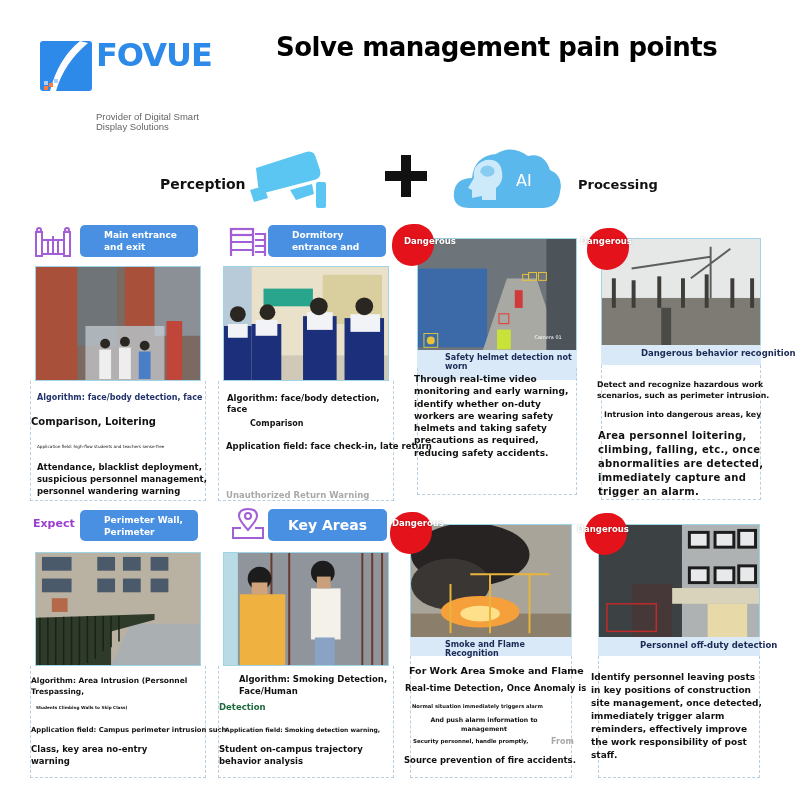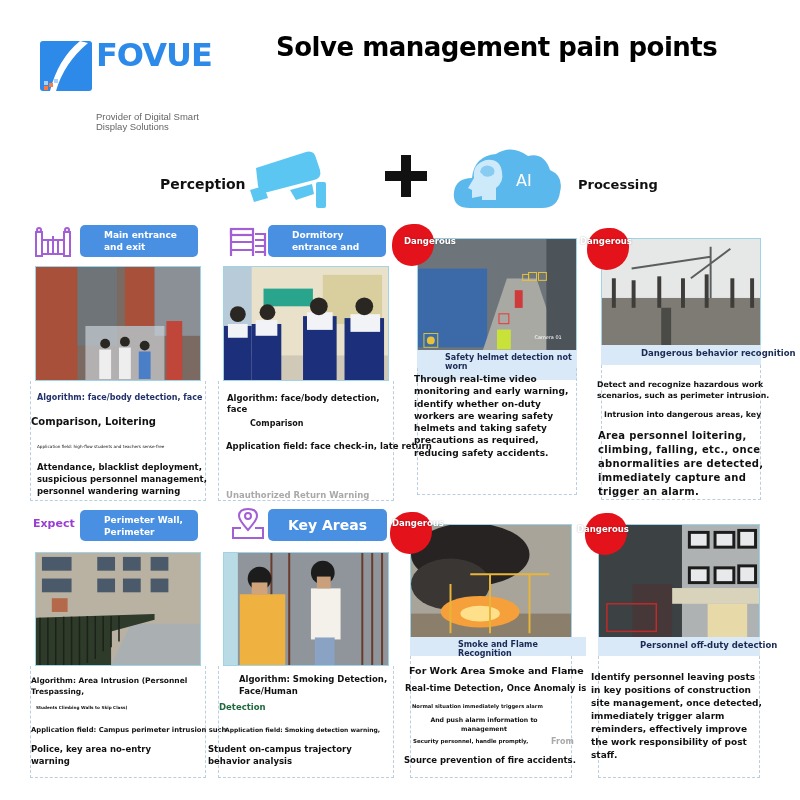--- a/index.html
+++ b/index.html
@@ -240,21 +240,21 @@
     <path d="M0 66 L120 62 L120 68 L76 80 L76 114 L0 114 Z" fill="#2e3a2a"></path>
     <g stroke="#1c2218" stroke-width="1.5">
         <path d="M4 66 L4 114 M12 66 L12 114 M20 66 L20 114 M28 65 L28 114 M36 65 L36 114 M44 65 L44 114 M52 64 L52 112 M60 64 L60 108 M68 64 L68 100 M76 64 L76 96 M84 64 L84 90"></path>
       </g>
   </svg>
 </div>
 <div class="abs card" style="left:30px;top:666px;width:176px;height:112px;"></div>
 <div class="abs txt" style="left:31px;top:675px;width:165px;font-size:7.5px;line-height:11px;">Algorithm: Area Intrusion (Personnel Trespassing,</div>
 <div class="abs txt" style="left:36px;top:705px;font-size:4.2px;">Students Climbing Walls to Skip Class)</div>
 <div class="abs txt" style="left:31px;top:726px;font-size:6.8px;white-space:nowrap;">Application field: Campus perimeter intrusion such</div>
-<div class="abs txt" style="left:31px;top:743px;width:140px;font-size:8.5px;line-height:12px;">Police, key area no-entry warning</div>
+<div class="abs txt" style="left:31px;top:743px;width:140px;font-size:8.5px;line-height:12px;">Class, key area no-entry warning</div>
 
 <div class="abs sec-icon" style="left:229px;top:508px;">
   <svg viewBox="0 0 38 32" width="38" height="32" fill="none" stroke="#a35fd6" stroke-width="2">
     <path d="M19 22 Q10 12 10 8 Q10 1 19 1 Q28 1 28 8 Q28 12 19 22 Z"></path>
     <circle cx="19" cy="8" r="3"></circle>
     <path d="M12 20 L4 20 L4 30 L34 30 L34 20 L26 20"></path>
   </svg>
 </div>
 <div class="abs pill large" style="left:268px;top:509px;width:119px;height:32px;">Key Areas</div>
 <div class="abs photo" style="left:223px;top:552px;width:166px;height:114px;">
@@ -270,36 +270,36 @@
     <rect x="88" y="36" width="30" height="52" fill="#f3f1ea"></rect>
     <rect x="92" y="86" width="20" height="28" fill="#8aa2c4"></rect>
     <circle cx="100" cy="20" r="12" fill="#1c1c1c"></circle>
     <rect x="94" y="24" width="14" height="12" fill="#caa07c"></rect>
   </svg>
 </div>
 <div class="abs card" style="left:218px;top:666px;width:176px;height:112px;"></div>
 <div class="abs txt" style="left:219px;top:674px;width:170px;font-size:8.5px;line-height:11.5px;margin-left:20px;">Algorithm: Smoking Detection, Face/Human</div>
 <div class="abs txt t-green" style="left:219px;top:702px;font-size:8.5px;">Detection</div>
 <div class="abs txt" style="left:225px;top:726px;font-size:6px;white-space:nowrap;">Application field: Smoking detection warning,</div>
-<div class="abs txt" style="left:208px;top:743px;width:165px;font-size:8.5px;line-height:12px;">Student on-campus trajectory behavior analysis</div>
+<div class="abs txt" style="left:219px;top:743px;width:165px;font-size:8.5px;line-height:12px;">Student on-campus trajectory behavior analysis</div>
 
 <div class="abs photo" style="left:410px;top:524px;width:162px;height:132px;">
   <svg viewBox="0 0 162 132" preserveAspectRatio="none">
     <rect width="162" height="132" fill="#a8a49a"></rect>
     <ellipse cx="60" cy="30" rx="60" ry="32" fill="#262322"></ellipse>
     <ellipse cx="40" cy="60" rx="40" ry="26" fill="#3a3633"></ellipse>
     <rect x="0" y="90" width="162" height="42" fill="#8b7e6a"></rect>
     <ellipse cx="70" cy="88" rx="40" ry="16" fill="#f5a03a"></ellipse>
     <ellipse cx="70" cy="90" rx="20" ry="8" fill="#ffe08a"></ellipse>
     <g stroke="#e8b53a" stroke-width="2" fill="none">
         <path d="M60 50 L140 50 M80 50 L80 110 M120 50 L120 110 M40 60 L40 110"></path>
       </g>
   </svg>
 </div>
-<div class="abs caption-bar" style="left:410px;top:637px;width:176px;height:19px;padding-left:48px;">Smoke and Flame Recognition</div>
+<div class="abs caption-bar" style="left:410px;top:637px;width:162px;height:19px;padding-left:35px;">Smoke and Flame Recognition</div>
 <div class="abs card" style="left:410px;top:656px;width:162px;height:122px;"></div>
 <div class="abs txt" style="left:409px;top:665px;font-size:9.5px;white-space:nowrap;">For Work Area Smoke and Flame</div>
 <div class="abs txt" style="left:405px;top:683px;font-size:8.5px;white-space:nowrap;">Real-time Detection, Once Anomaly is</div>
 <div class="abs txt" style="left:412px;top:703px;font-size:5.2px;white-space:nowrap;">Normal situation immediately triggers alarm</div>
 <div class="abs txt" style="left:424px;top:715px;width:120px;font-size:6.2px;line-height:9px;text-align:center;">And push alarm information to management</div>
 <div class="abs txt" style="left:413px;top:738px;font-size:5.5px;white-space:nowrap;">Security personnel, handle promptly,</div>
 <div class="abs txt t-gray" style="left:551px;top:737px;font-size:8px;">From</div>
 <div class="abs txt" style="left:404px;top:755px;font-size:8.5px;white-space:nowrap;">Source prevention of fire accidents.</div>
 <div class="abs danger" style="left:390px;top:512px;"></div>
 <div class="abs danger-text" style="left:392px;top:518px;">Dangerous</div>

